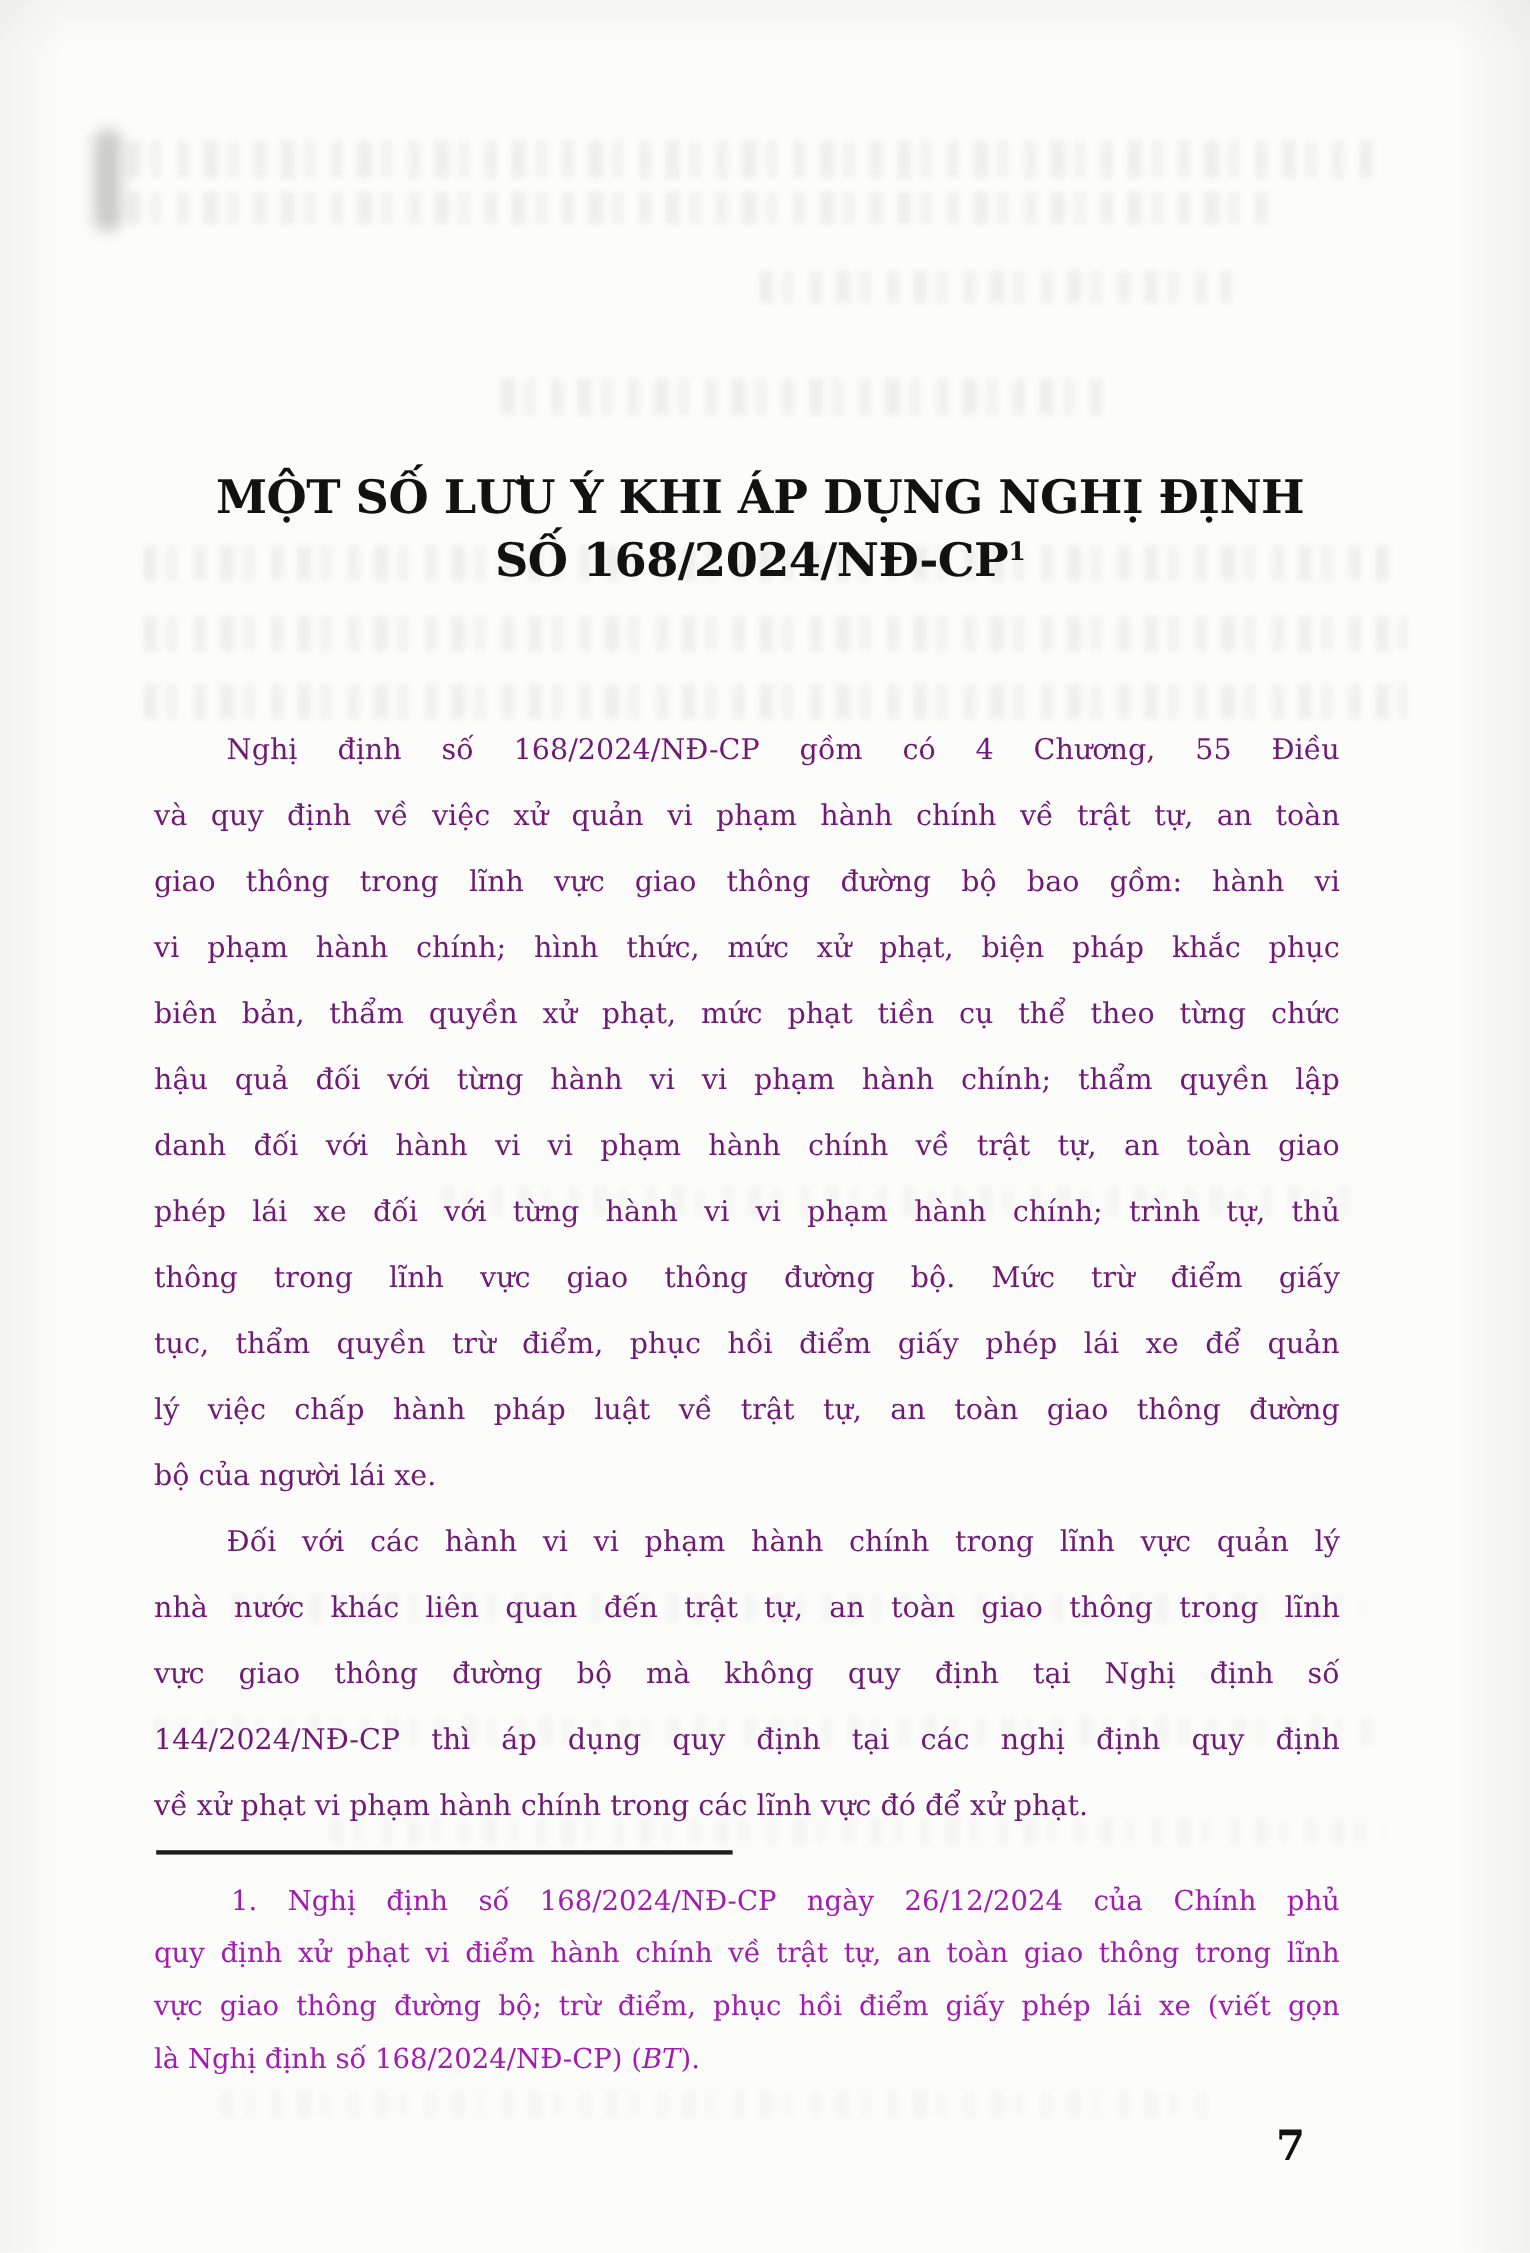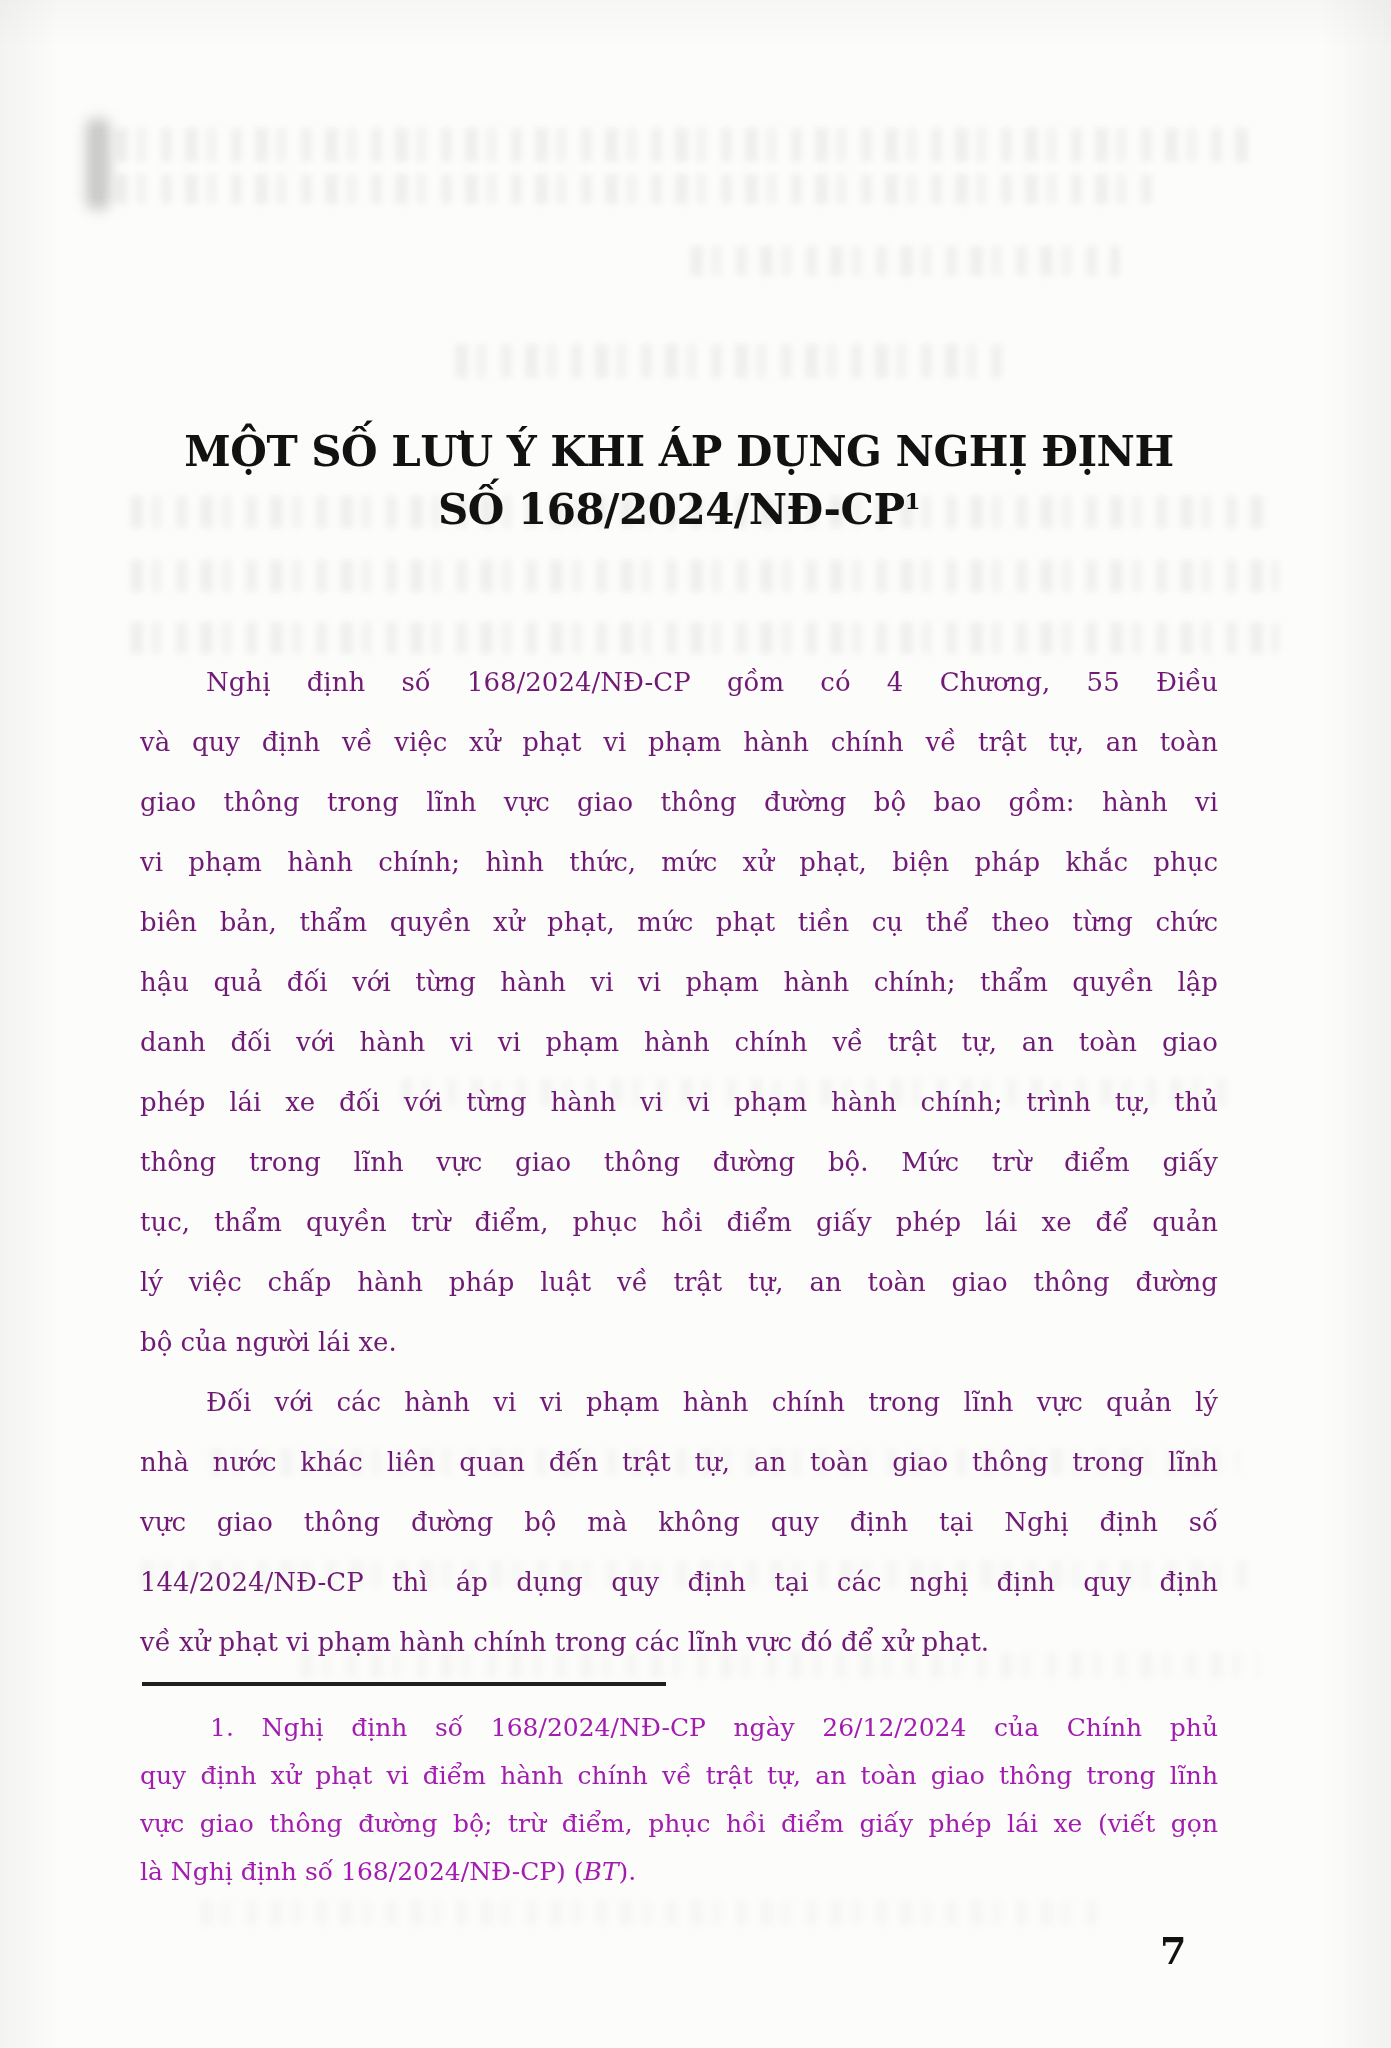--- a/index.html
+++ b/index.html
@@ -43,21 +43,21 @@
   .g10 { top: 1560px; left: 140px; width: 1120px; height: 28px; opacity: 0.30; }
   .g11 { top: 1652px; left: 300px; width: 960px;  height: 26px; opacity: 0.28; }
   .g12 { top: 1900px; left: 200px; width: 900px;  height: 26px; opacity: 0.26; }
   .smudge {
     position: absolute; top: 118px; left: 86px; width: 24px; height: 92px;
     background: rgba(70,70,70,0.28); filter: blur(7px); border-radius: 10px;
   }
 
   .title {
     position: absolute;
-    top: 383px; left: 124px; width: 1110px;
+    top: 383px; left: 136px; width: 1110px;
     text-align: center;
     font-weight: bold;
     font-size: 42px;
     line-height: 58px;
     letter-spacing: -0.5px;
     color: #121212;
     margin-top: 40px;
   }
   .title .tline { display: block; white-space: nowrap; }
   .title sup { font-size: 55%; vertical-align: super; line-height: 0; }
@@ -119,21 +119,21 @@
 <div class="ghost g12"></div>
 
 <h1 class="title">
   <span class="tline">MỘT SỐ LƯU Ý KHI ÁP DỤNG NGHỊ ĐỊNH</span>
   <span class="tline"><span>SỐ 168/2024/NĐ-CP</span><sup>1</sup></span>
 </h1>
 
 <div class="body-text">
     <div class="paragraph">
       <div class="line first">Nghị định số 168/2024/NĐ-CP gồm có 4 Chương, 55 Điều</div>
-      <div class="line">và quy định về việc xử phạt vi phạm hành chính về trật tự, an toàn</div>
+      <div class="line">và quy định về việc xử quản vi phạm hành chính về trật tự, an toàn</div>
       <div class="line">giao thông trong lĩnh vực giao thông đường bộ bao gồm: hành vi</div>
       <div class="line">vi phạm hành chính; hình thức, mức xử phạt, biện pháp khắc phục</div>
       <div class="line">biên bản, thẩm quyền xử phạt, mức phạt tiền cụ thể theo từng chức</div>
       <div class="line">hậu quả đối với từng hành vi vi phạm hành chính; thẩm quyền lập</div>
       <div class="line">danh đối với hành vi vi phạm hành chính về trật tự, an toàn giao</div>
       <div class="line">phép lái xe đối với từng hành vi vi phạm hành chính; trình tự, thủ</div>
       <div class="line">thông trong lĩnh vực giao thông đường bộ. Mức trừ điểm giấy</div>
       <div class="line">tục, thẩm quyền trừ điểm, phục hồi điểm giấy phép lái xe để quản</div>
       <div class="line">lý việc chấp hành pháp luật về trật tự, an toàn giao thông đường</div>
       <div class="line last">bộ của người lái xe.</div>

